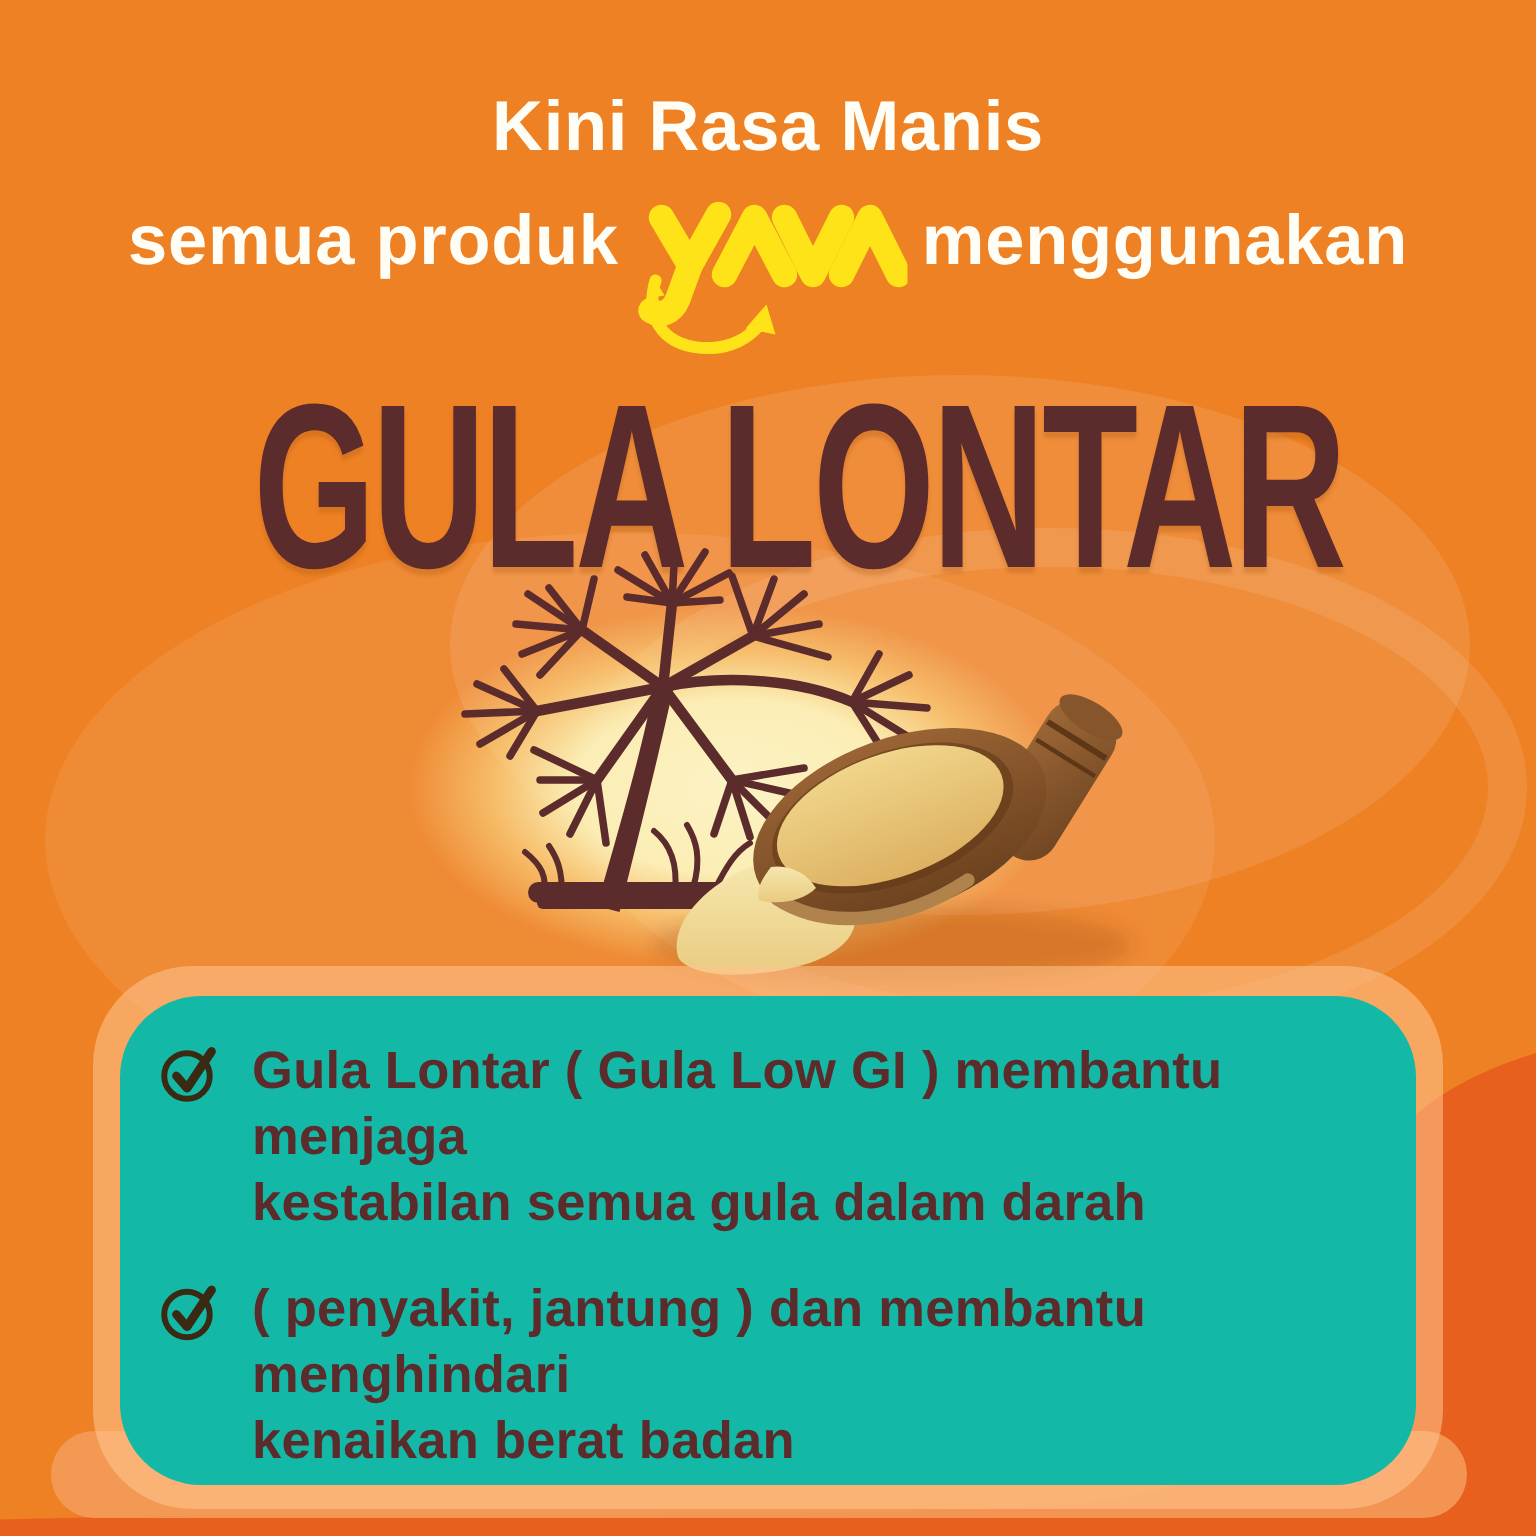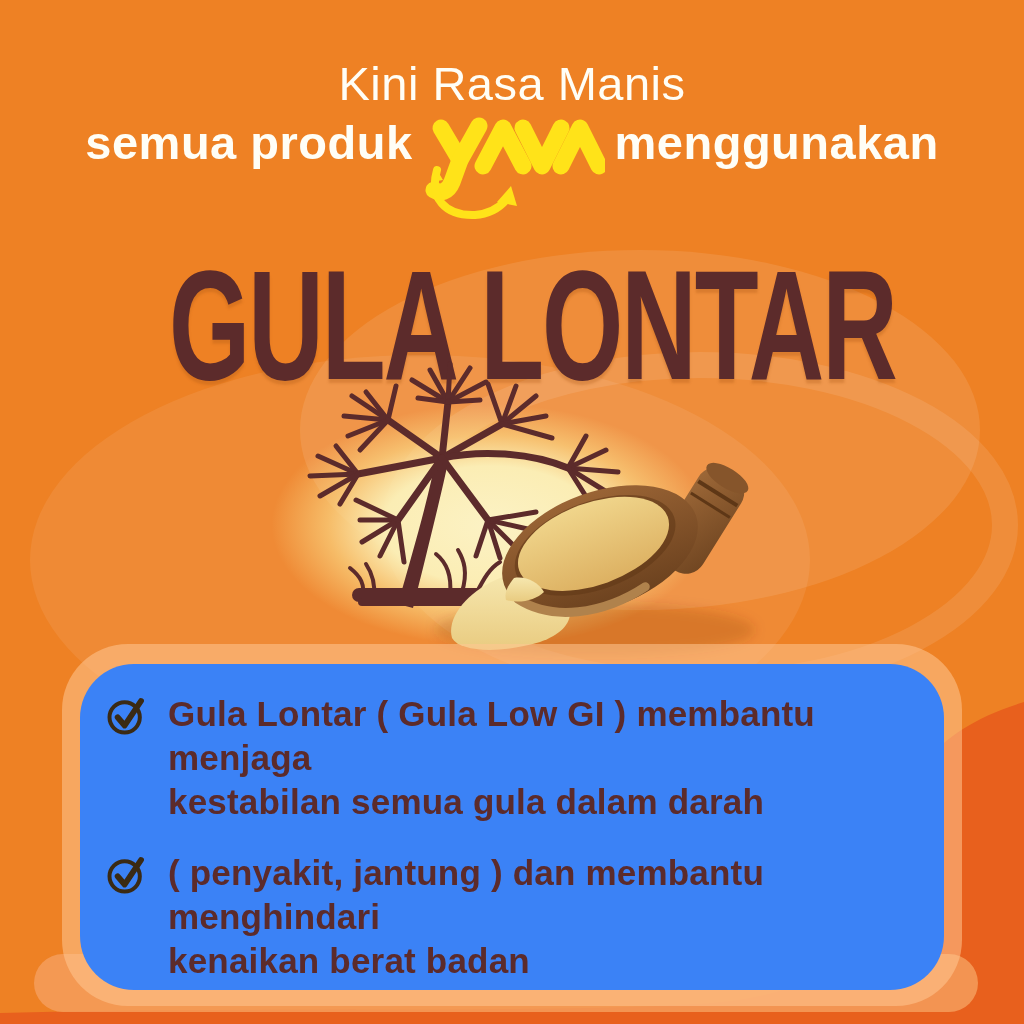--- a/index.html
+++ b/index.html
@@ -11,23 +11,23 @@
   }
   .bg-svg{position:absolute;left:0;top:0;width:1024px;height:1024px;}
   
   .glow{
     position:absolute;left:210px;top:370px;width:560px;height:310px;
     background:radial-gradient(closest-side,#FCF2C4 0%,#FBEDB4 38%,rgba(250,214,130,0.65) 58%,rgba(247,170,60,0) 78%);
     border-radius:50%;
   }
   
   .header{position:absolute;left:0;top:56px;width:1024px;text-align:center;color:#FFFEF6;}
-  .header-line1{font-size:47px;font-weight:normal;letter-spacing:.5px;}
+  .header-line1{font-size:47px;font-weight:bold;letter-spacing:.5px;}
   .header-line2{
-    margin-top:0;display:flex;align-items:center;justify-content:center;
+    margin-top:17px;display:flex;align-items:center;justify-content:center;
     font-size:47px;font-weight:bold;letter-spacing:.5px;height:62px;
   }
   .yava-svg{width:182px;height:118px;margin:-4px 10px -66px 10px;}
   
   .title{
     position:absolute;left:0;top:236px;width:1024px;text-align:center;
     font-size:156px;font-weight:bold;color:#5C2B2B;letter-spacing:-3px;
     transform:scale(.67,1.0);transform-origin:50% 50%;white-space:nowrap;
     text-shadow:0 4px 3px rgba(170,85,20,.30);
   }
@@ -36,21 +36,21 @@
   .panel-halo{
     position:absolute;left:62px;top:644px;width:900px;height:362px;
     background:rgba(255,199,146,.55);border-radius:66px;
   }
   .under-band{
     position:absolute;left:34px;top:954px;width:944px;height:58px;
     background:rgba(244,158,92,.85);border-radius:30px;
   }
   .panel{
     position:absolute;left:80px;top:664px;width:864px;height:326px;
-    background:#3b82f6;border-radius:54px;box-sizing:border-box;
+    background:#14b8a6;border-radius:54px;box-sizing:border-box;
     padding:28px 34px 24px 26px;display:flex;flex-direction:column;gap:27px;
   }
   .benefit{display:flex;align-items:flex-start;gap:20px;}
   .check{flex:0 0 42px;width:42px;height:42px;margin-top:2px;}
   .benefit-text{
     color:#5C2B2B;font-size:35px;font-weight:bold;line-height:1.26;letter-spacing:.2px;
   }
   .benefit-text span{display:block;}
 </style>
 </head>

